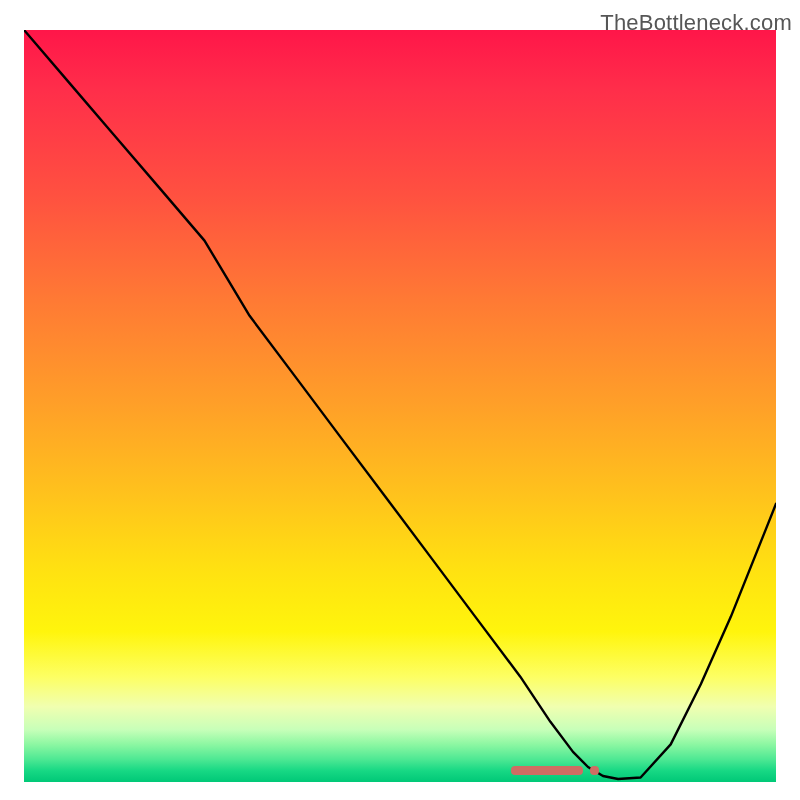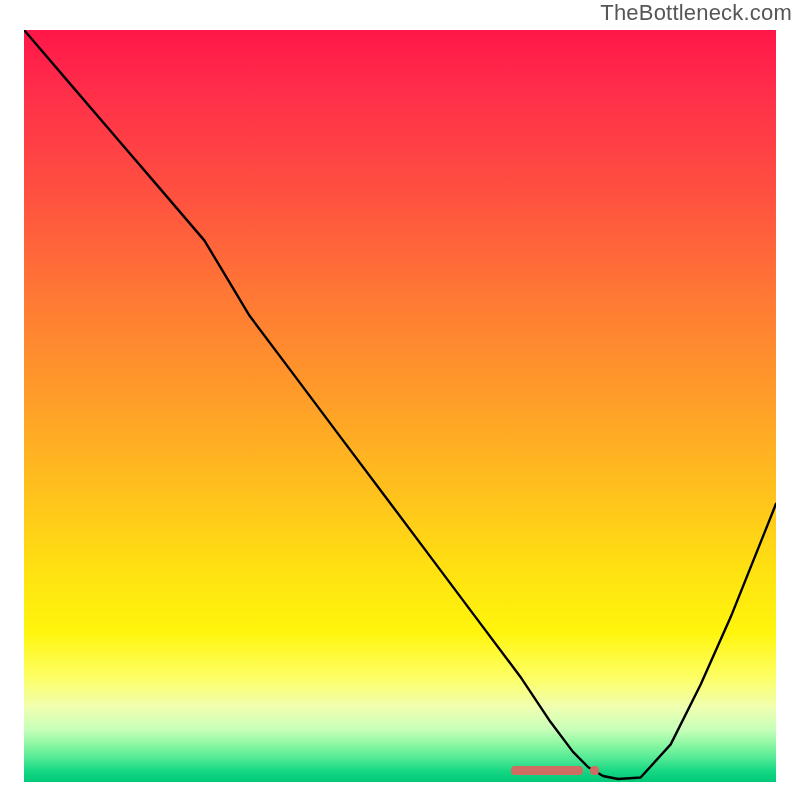--- a/index.html
+++ b/index.html
@@ -11,21 +11,21 @@
     font-family: Arial, Helvetica, sans-serif;
     overflow: hidden;
   }
   .wrap {
     position: relative;
     width: 800px;
     height: 800px;
   }
   .watermark {
     position: absolute;
-    top: 0;
+    top: 10px;
     right: 8px;
     font-size: 22px;
     color: #565656;
     font-weight: 400;
     letter-spacing: 0.2px;
   }
   .plot-outer {
     position: absolute;
     left: 24px;
     top: 30px;

